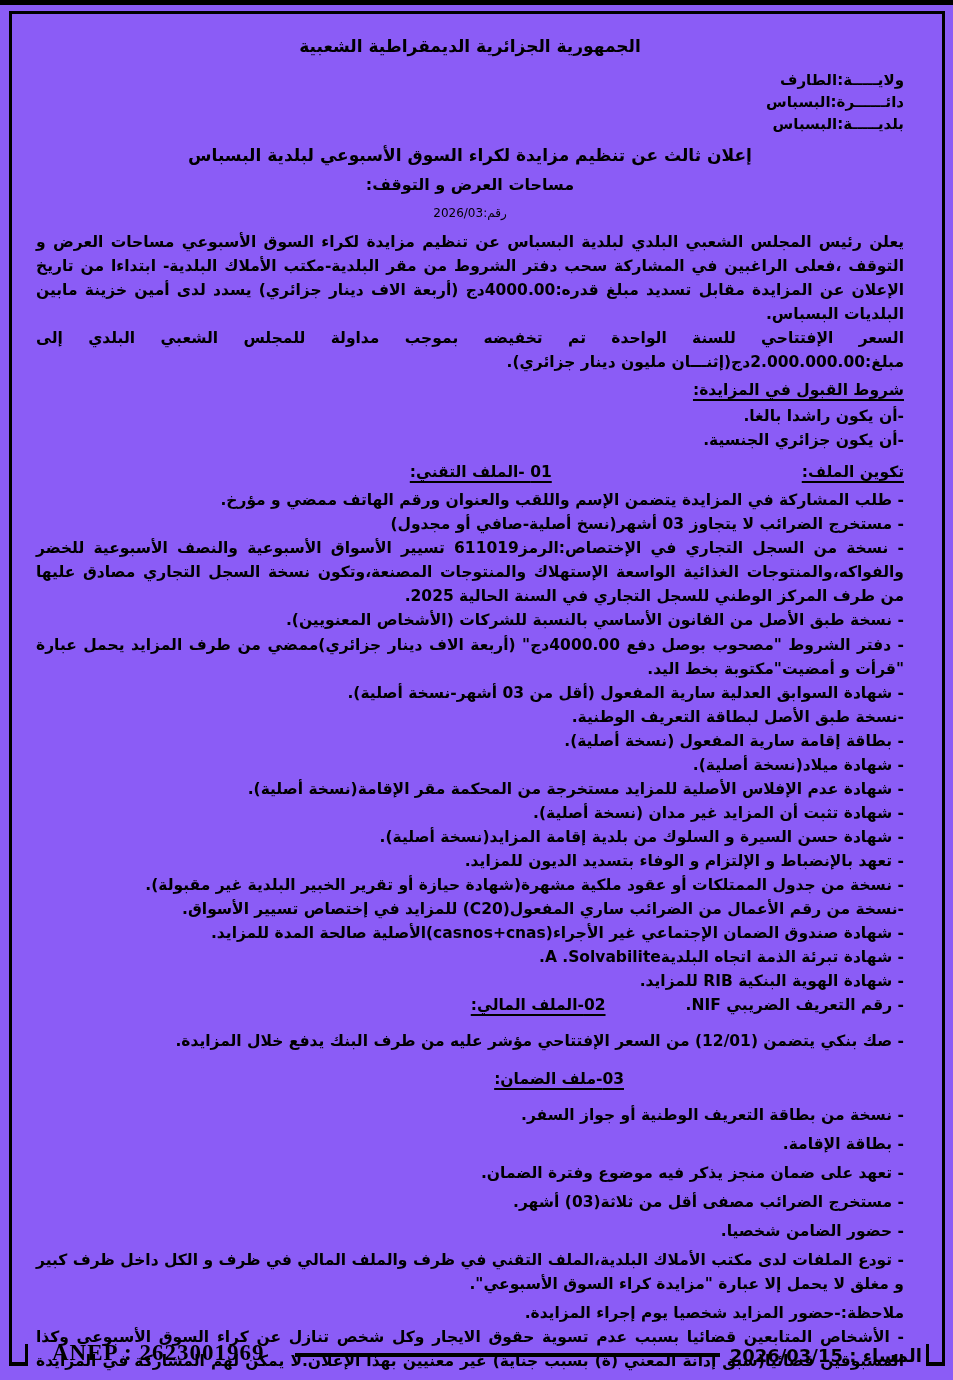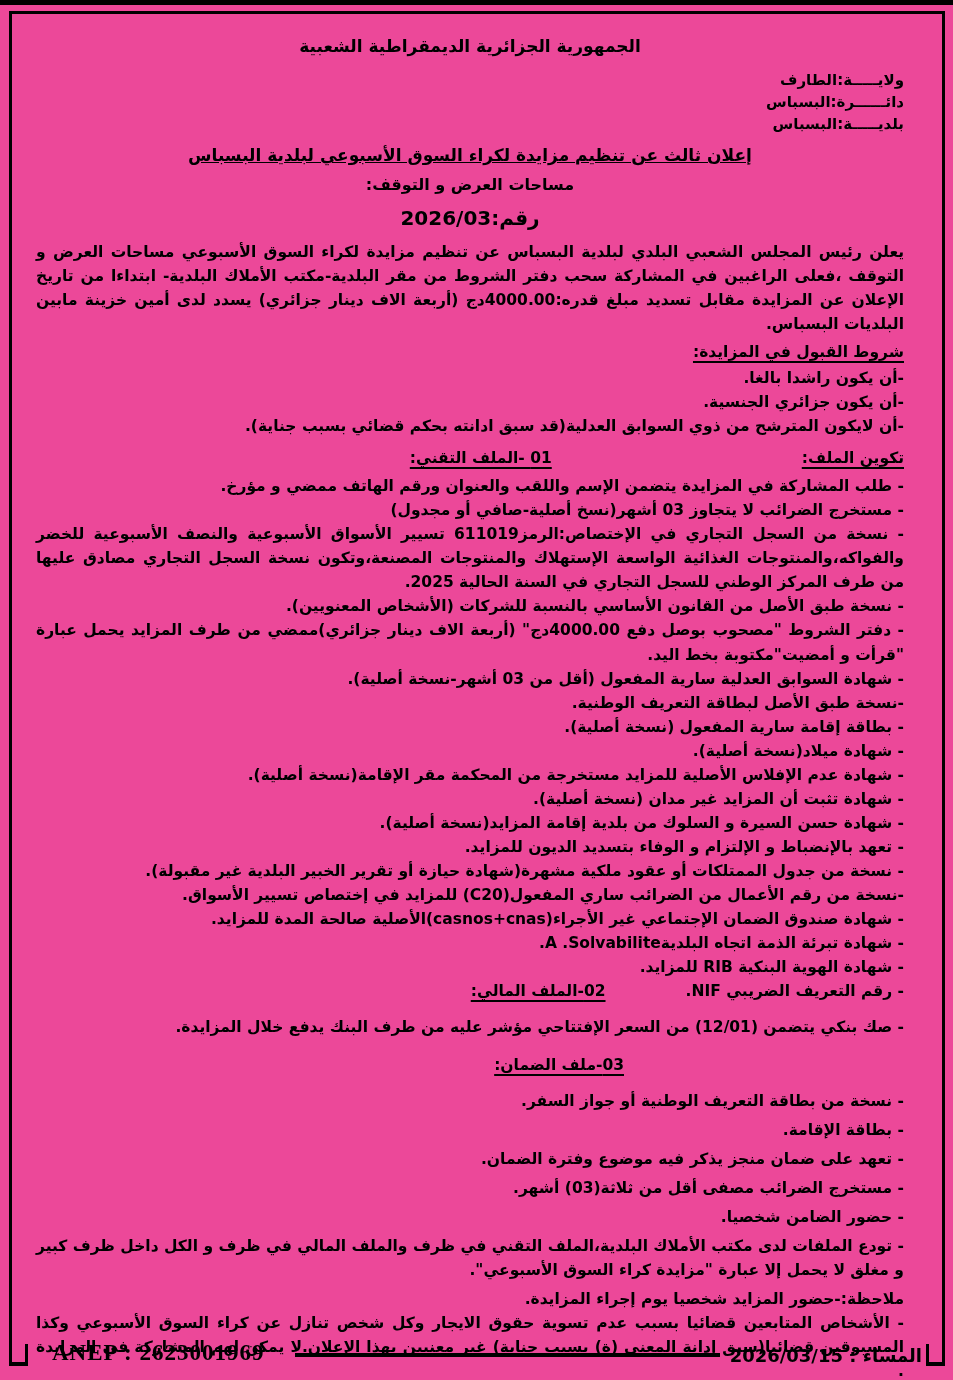--- a/index.html
+++ b/index.html
@@ -1,40 +1,40 @@
 <!DOCTYPE html>
 <html dir="rtl" lang="ar"><head>
 <meta charset="utf-8">
 <style>
   html,body{margin:0;padding:0;background:#e8e8e8;}
   .page{
     position:relative;
     width:953px;height:1380px;
-    background:#ec4899;
+    background:#8b5cf6;
     font-family:"DejaVu Sans",sans-serif;
     color:#000;
     margin:0 auto;
     overflow:hidden;
   }
   .topbar{
     position:absolute;top:0;left:0;right:0;height:5px;background:#000;
   }
   .frame{
     position:absolute;top:11px;left:9px;right:8px;bottom:16px;
     border:3px solid #000;border-bottom:none;
     box-sizing:border-box;
     padding:14px 38px 0 24px;
   }
   .center{text-align:center;}
   .republic{font-size:17px;font-weight:bold;margin:8px 0 14px 0;}
   .adminwrap{text-align:right;margin:0 0 10px 0;}
   .adminwrap div{font-size:15px;font-weight:bold;line-height:1.45;}
-  .title{font-size:17px;font-weight:bold;margin:4px 0 10px 0;text-decoration:underline;}
+  .title{font-size:17px;font-weight:bold;margin:4px 0 10px 0;}
   .subtitle{font-size:16px;font-weight:bold;margin:0 0 10px 0;}
-  .num{font-size:20px;font-weight:bold;margin:12px 0 10px 0;}
+  .num{font-size:12px;font-weight:normal;margin:12px 0 10px 0;}
   .body-txt{font-size:15.5px;line-height:1.55;font-weight:bold;}
   p,.li{margin:0;}
   .intro{text-align:justify;}
   .xb{font-weight:bold;}
   .hd{
     font-weight:bold;text-decoration:underline;text-underline-offset:4px;
     text-decoration-thickness:2px;
   }
   .cond-hd{margin:4px 0 2px 0;}
   .hrow{display:flex;margin:8px 0 4px 0;}
@@ -73,25 +73,25 @@
       <div>دائــــــرة:البسباس</div>
       <div>بلديـــــة:البسباس</div>
     </div>
 
     <div class="title center">إعلان ثالث عن تنظيم مزايدة لكراء السوق الأسبوعي لبلدية البسباس</div>
     <div class="subtitle center">مساحات العرض و التوقف:</div>
     <div class="num center">رقم:2026/03</div>
 
     <div class="body-txt">
       <p class="intro"><span>يعلن رئيس المجلس الشعبي البلدي لبلدية البسباس عن تنظيم مزايدة لكراء السوق الأسبوعي مساحات العرض و التوقف ،فعلى الراغبين في المشاركة سحب دفتر الشروط من مقر البلدية-مكتب الأملاك البلدية- ابتداءا من تاريخ الإعلان عن المزايدة مقابل تسديد مبلغ قدره:</span><span class="xb">4000.00دج (أربعة الاف دينار جزائري) يسدد لدى أمين خزينة مابين البلديات البسباس.</span></p>
+      <p class="xb just">السعر الإفتتاحي للسنة الواحدة تم تخفيضه بموجب مداولة للمجلس الشعبي البلدي إلى مبلغ:2.000.000.00دج(إثنـــان  مليون دينار جزائري).</p>
 
       <p class="hd cond-hd">شروط القبول في المزايدة:</p>
       <div class="li">-أن يكون راشدا بالغا.</div>
       <div class="li">-أن يكون جزائري الجنسية.</div>
-      <div class="li">-أن لايكون المترشح من ذوي السوابق العدلية(قد سبق ادانته بحكم قضائي بسبب جناية).</div>
 
       <div class="hrow">
         <span class="hd">تكوين الملف:</span>
         <span class="hd h01">01 -الملف التقني:</span>
       </div>
 
       <div class="li just">- طلب المشاركة في المزايدة يتضمن الإسم واللقب والعنوان ورقم الهاتف ممضي و مؤرخ.</div>
       <div class="li just">- مستخرج الضرائب لا يتجاوز 03 أشهر(نسخ أصلية-صافي أو مجدول)</div>
       <div class="li just xb">- نسخة من السجل التجاري في الإختصاص:الرمز611019 تسيير الأسواق الأسبوعية والنصف الأسبوعية للخضر والفواكه،والمنتوجات الغذائية الواسعة الإستهلاك والمنتوجات المصنعة،وتكون نسخة السجل التجاري مصادق عليها من طرف المركز الوطني للسجل التجاري في السنة الحالية 2025.</div>
       <div class="li just">- نسخة طبق الأصل من القانون الأساسي بالنسبة للشركات (الأشخاص المعنويين).</div>

